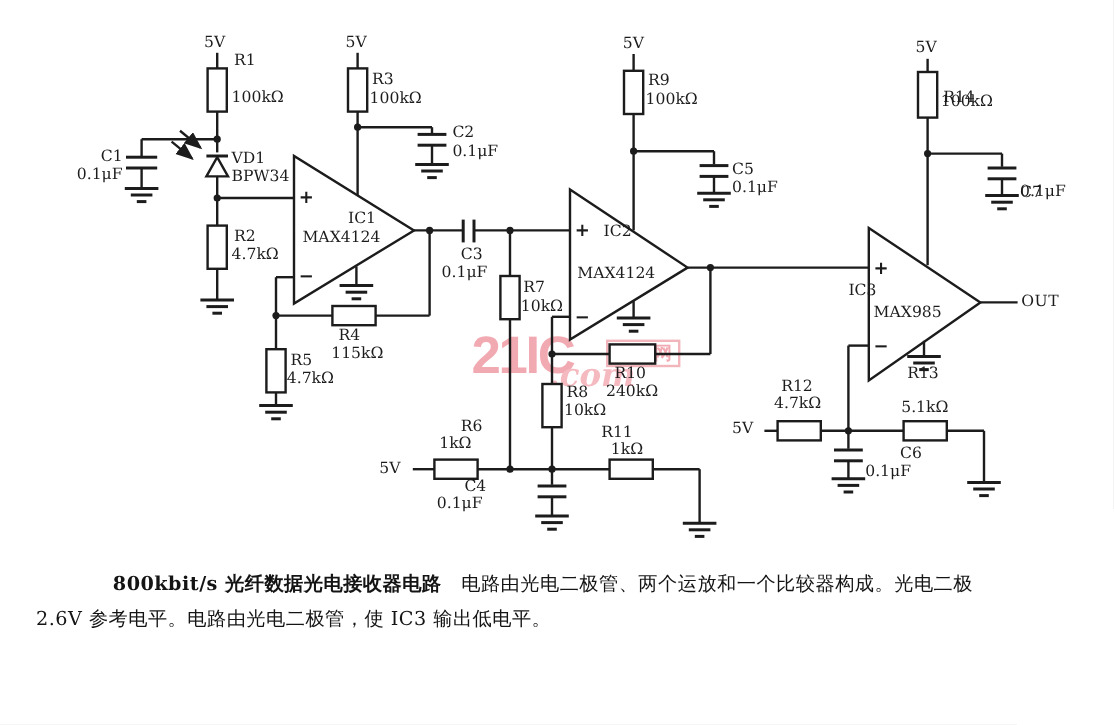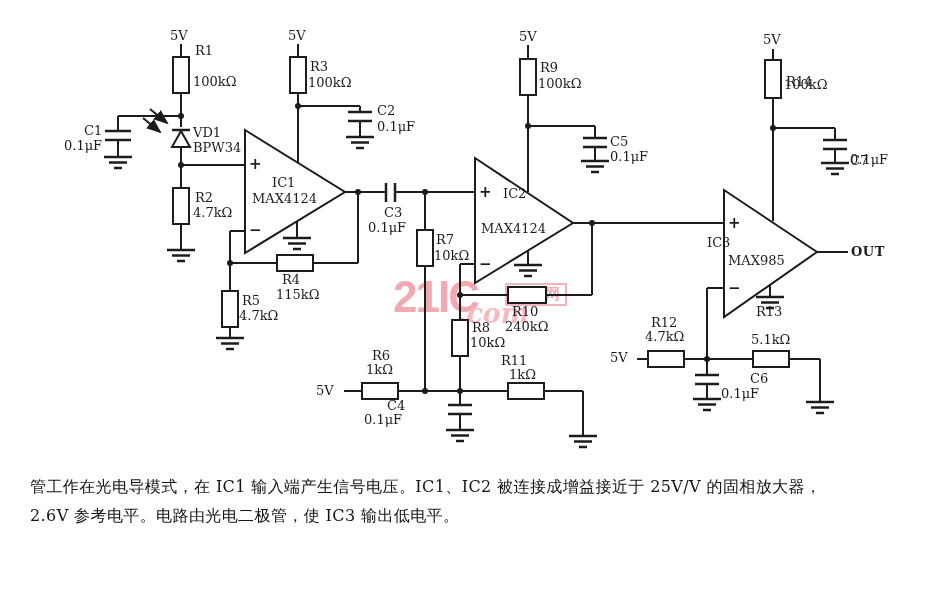--- a/index.html
+++ b/index.html
@@ -3,21 +3,21 @@
 <meta charset="utf-8">
 <style>
   html,body{margin:0;padding:0;background:#e8e8e8;}
   .page{position:relative;width:928px;height:604px;background:#ffffff;overflow:hidden;
         font-family:"DejaVu Serif", serif;}
   svg{position:absolute;left:0;top:0;}
   .lbl{position:absolute;font-family:"DejaVu Serif",serif;font-size:13px;color:#1c1c1c;
        white-space:nowrap;line-height:1.05;}
   .pm{position:absolute;font-family:"DejaVu Sans",sans-serif;font-size:15px;color:#1c1c1c;
       font-weight:bold;line-height:1;}
-  .out{font-weight:bold;letter-spacing:.5px;}
+  .out{font-weight:normal;letter-spacing:.5px;}
   
   .watermark{position:absolute;left:393px;top:276px;width:200px;height:62px;opacity:.8;}
   .wm-brand{position:absolute;left:0;top:-4px;font-family:"Liberation Sans",sans-serif;
             font-weight:bold;font-size:44px;letter-spacing:-2px;color:#ef96a0;}
   .wm-cjk{position:absolute;left:112px;top:7px;font-family:"DejaVu Sans",sans-serif;
           font-size:15px;font-weight:bold;color:#ef96a0;border:2px solid #f0a3ac;
           padding:0 2px;letter-spacing:3px;}
   .wm-com{position:absolute;left:64px;top:22px;font-family:"DejaVu Serif",serif;
           font-style:italic;font-weight:bold;font-size:27px;color:#f2a9b1;}
   
@@ -232,41 +232,41 @@
   <div class="lbl" style="left:84px;top:124px">C1</div>
   <div class="lbl" style="left:64px;top:139px">0.1μF</div>
   <div class="lbl" style="left:193px;top:126px">VD1</div>
   <div class="lbl" style="left:193px;top:141px">BPW34</div>
   <div class="lbl" style="left:195px;top:191px">R2</div>
   <div class="lbl" style="left:193px;top:206px">4.7kΩ</div>
   <div class="lbl" style="left:242px;top:294px">R5</div>
   <div class="lbl" style="left:239px;top:309px">4.7kΩ</div>
   <div class="lbl" style="left:282px;top:273px">R4</div>
   <div class="lbl" style="left:276px;top:288px">115kΩ</div>
-  <div class="lbl" style="left:272px;top:176px">IC1</div>
+  <div class="lbl" style="left:290px;top:176px">IC1</div>
   <div class="lbl" style="left:252px;top:192px">MAX4124</div>
   <div class="lbl" style="left:310px;top:60px">R3</div>
   <div class="lbl" style="left:308px;top:76px">100kΩ</div>
   <div class="lbl" style="left:377px;top:104px">C2</div>
   <div class="lbl" style="left:377px;top:120px">0.1μF</div>
   <div class="lbl" style="left:384px;top:206px">C3</div>
   <div class="lbl" style="left:368px;top:221px">0.1μF</div>
   <div class="lbl" style="left:436px;top:233px">R7</div>
   <div class="lbl" style="left:434px;top:249px">10kΩ</div>
   <div class="lbl" style="left:540px;top:61px">R9</div>
   <div class="lbl" style="left:538px;top:77px">100kΩ</div>
   <div class="lbl" style="left:610px;top:135px">C5</div>
   <div class="lbl" style="left:610px;top:150px">0.1μF</div>
   <div class="lbl" style="left:503px;top:187px">IC2</div>
   <div class="lbl" style="left:481px;top:222px">MAX4124</div>
   <div class="lbl" style="left:512px;top:305px">R10</div>
   <div class="lbl" style="left:505px;top:320px">240kΩ</div>
   <div class="lbl" style="left:472px;top:321px">R8</div>
   <div class="lbl" style="left:470px;top:336px">10kΩ</div>
-  <div class="lbl" style="left:372px;top:349px">R6</div>
+  <div class="lbl" style="left:384px;top:349px">R6</div>
   <div class="lbl" style="left:366px;top:363px">1kΩ</div>
   <div class="lbl" style="left:501px;top:354px">R11</div>
   <div class="lbl" style="left:509px;top:368px">1kΩ</div>
   <div class="lbl" style="left:387px;top:399px">C4</div>
   <div class="lbl" style="left:364px;top:413px">0.1μF</div>
   <div class="lbl" style="left:707px;top:236px">IC3</div>
   <div class="lbl" style="left:728px;top:254px">MAX985</div>
   <div class="lbl" style="left:786px;top:75px">R14</div>
   <div class="lbl" style="left:784px;top:78px">100kΩ</div>
   <div class="lbl" style="left:850px;top:154px">C7</div>
@@ -279,17 +279,17 @@
   <div class="lbl" style="left:721px;top:387px">0.1μF</div>
 
   <div class="pm" style="left:249px;top:157px">+</div>
   <div class="pm" style="left:249px;top:223px">−</div>
   <div class="pm" style="left:479px;top:185px">+</div>
   <div class="pm" style="left:479px;top:257px">−</div>
   <div class="pm" style="left:728px;top:216px">+</div>
   <div class="pm" style="left:728px;top:281px">−</div>
 
   <div class="caption">
-    <div class="cap-line">管工作在光电导模式，在 IC1 输入端产生信号电压。IC1、IC2 被连接成增益接近于 25V/V 的固相放大器，</div>
+    <div class="cap-line first"><span class="cap-title">800kbit/s 光纤数据光电接收器电路</span><span>　电路由光电二极管、两个运放和一个比较器构成。光电二极</span></div>
     <div class="cap-line">2.6V 参考电平。电路由光电二极管，使 IC3 输出低电平。</div>
   </div>
 
 </div>
 
 </body></html>

